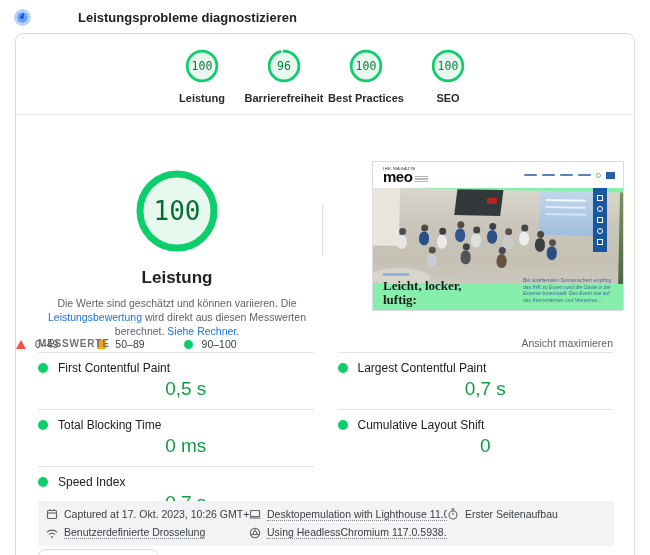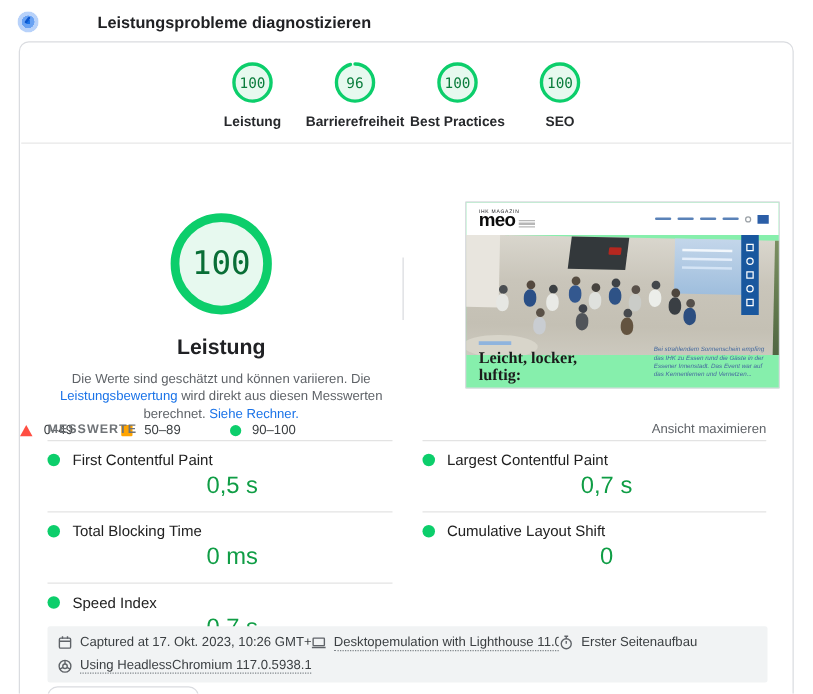--- a/index.html
+++ b/index.html
@@ -319,20 +319,28 @@
         <svg width="12" height="12" viewBox="0 0 12 12" fill="none" stroke="#5f6368" stroke-width="1.1">
           <circle cx="6" cy="7" r="4"></circle>
           <line x1="6" y1="7" x2="6" y2="4.8"></line>
           <line x1="4.5" y1="1" x2="7.5" y2="1"></line>
           <line x1="6" y1="1" x2="6" y2="3"></line>
         </svg>
         <span class="env-text">Erster Seitenaufbau</span>
       </div>
       <div class="env-entry u">
         <svg width="12" height="12" viewBox="0 0 12 12" fill="none" stroke="#5f6368" stroke-width="1.1">
+          <path d="M1,5.2 a7,7 0 0 1 10,0"></path>
+          <path d="M3,7.6 a4.4,4.4 0 0 1 6,0"></path>
+          <circle cx="6" cy="10" r="1" fill="#5f6368" stroke="none"></circle>
+        </svg>
+        <span class="env-text">Benutzerdefinierte Drosselung</span>
+      </div>
+      <div class="env-entry u">
+        <svg width="12" height="12" viewBox="0 0 12 12" fill="none" stroke="#5f6368" stroke-width="1.1">
           <circle cx="6" cy="6" r="4.7"></circle>
           <circle cx="6" cy="6" r="1.8"></circle>
           <line x1="6" y1="1.3" x2="6" y2="4.2"></line>
           <line x1="1.9" y1="8.3" x2="4.4" y2="6.9"></line>
           <line x1="10.1" y1="8.3" x2="7.6" y2="6.9"></line>
         </svg>
         <span class="env-text">Using HeadlessChromium 117.0.5938.149 with lr</span>
       </div>
     </div>
 

